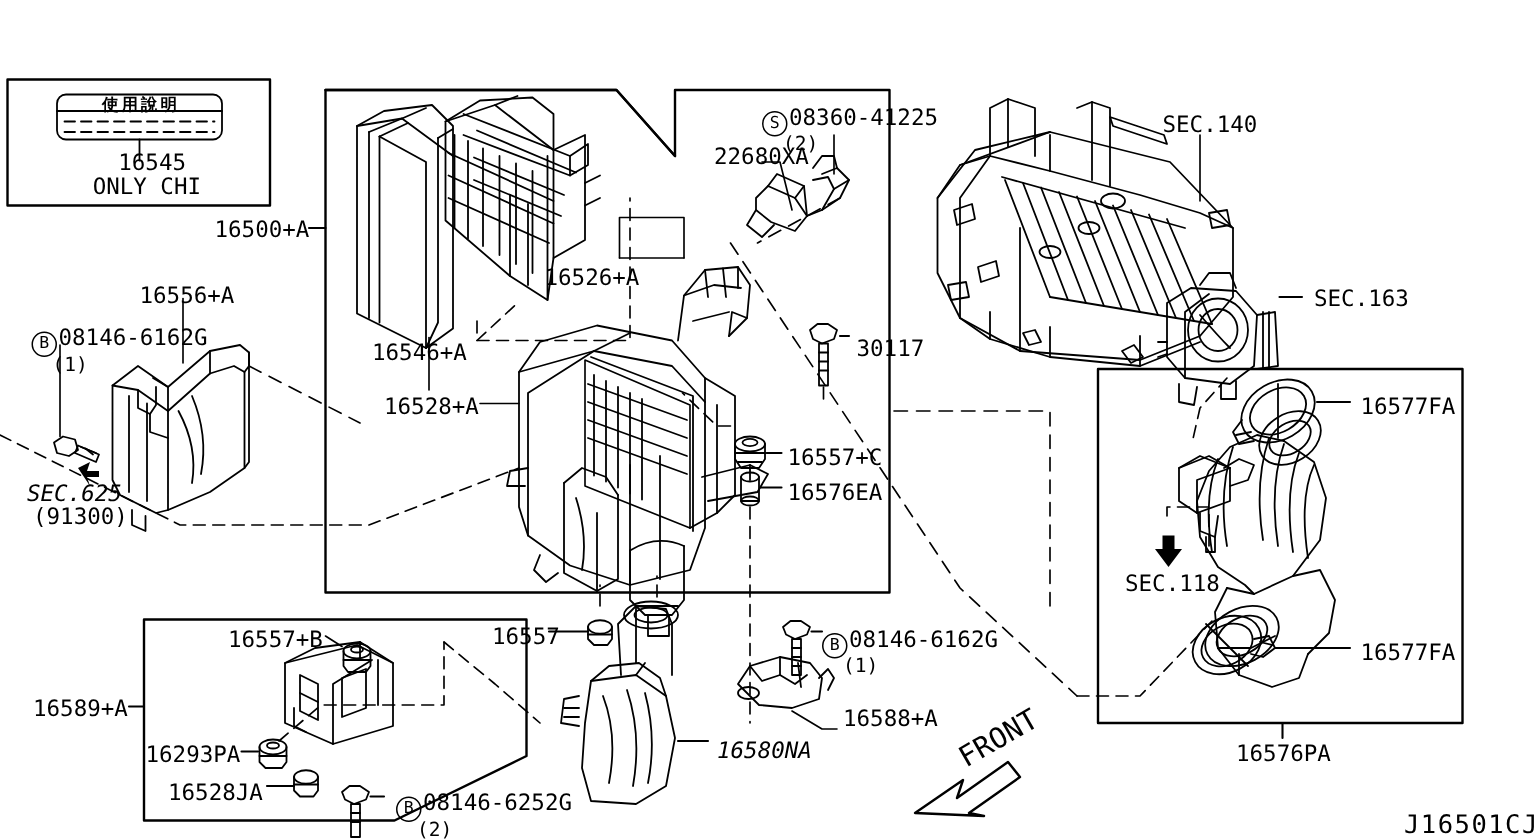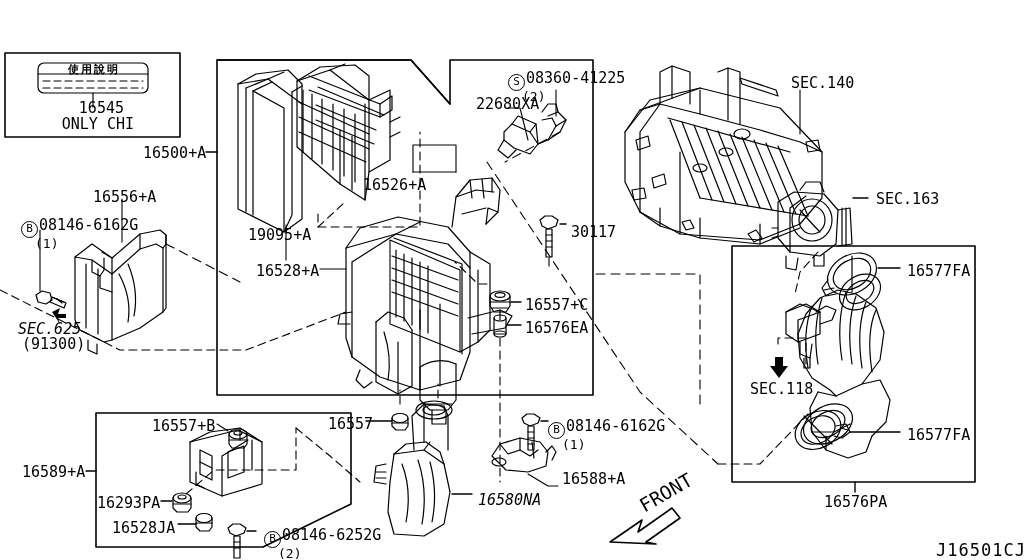--- a/index.html
+++ b/index.html
@@ -393,29 +393,29 @@
   <div class="lbl cjk" style="left:68px;top:52px;">使用說明</div>
   <div class="lbl ctr" style="left:62px;top:88px;width:62px;">16545</div>
   <div class="lbl ctr" style="left:52px;top:104px;width:82px;">ONLY CHI</div>
 
   <div id="callout-layer">
       <div class="lbl" style="left: 143px; top: 133px;"><span>16500+A</span></div>
       <div class="lbl" style="left: 93px; top: 177px; text-align: right;"><span>16556+A</span></div>
       <div class="lbl" style="left: 21px; top: 205px;"><span style="display: inline-block; width: 15px; height: 15px; border: 1.3px solid rgb(0, 0, 0); border-radius: 50%; text-align: center; line-height: 13px; font-size: 11px; vertical-align: -2px; margin-right: 1px;">B</span><span>08146-6162G</span><div style="font-size: 13px; margin-left: 14px; margin-top: -1px;">(1)</div></div>
       <div class="lbl" style="left: 18px; top: 309px; font-style: italic;"><span>SEC.625</span></div>
       <div class="lbl" style="left: 22px; top: 324px;"><span>(91300)</span></div>
-      <div class="lbl" style="left: 248px; top: 215px;"><span>19095+A</span></div>
+      <div class="lbl" style="left: 248px; top: 215px;"><span>16546+A</span></div>
       <div class="lbl" style="left: 363px; top: 165px;"><span>16526+A</span></div>
       <div class="lbl" style="left: 256px; top: 251px;"><span>16528+A</span></div>
       <div class="lbl" style="left: 508px; top: 58px;"><span style="display: inline-block; width: 15px; height: 15px; border: 1.3px solid rgb(0, 0, 0); border-radius: 50%; text-align: center; line-height: 13px; font-size: 11px; vertical-align: -2px; margin-right: 1px;">S</span><span>08360-41225</span><div style="font-size: 13px; margin-left: 14px; margin-top: -1px;">(2)</div></div>
       <div class="lbl" style="left: 476px; top: 84px;"><span>22680XA</span></div>
       <div class="lbl" style="left: 571px; top: 212px;"><span>30117</span></div>
       <div class="lbl" style="left: 525px; top: 285px;"><span>16557+C</span></div>
       <div class="lbl" style="left: 525px; top: 308px;"><span>16576EA</span></div>
-      <div class="lbl" style="left: 791px; top: 63px; text-align: center;"><span>SEC.140</span></div>
+      <div class="lbl" style="left: 775px; top: 63px; text-align: center;"><span>SEC.140</span></div>
       <div class="lbl" style="left: 876px; top: 179px;"><span>SEC.163</span></div>
       <div class="lbl" style="left: 907px; top: 251px;"><span>16577FA</span></div>
       <div class="lbl" style="left: 750px; top: 369px;"><span>SEC.118</span></div>
       <div class="lbl" style="left: 907px; top: 415px;"><span>16577FA</span></div>
       <div class="lbl" style="left: 824px; top: 482px;"><span>16576PA</span></div>
       <div class="lbl" style="left: 152px; top: 406px;"><span>16557+B</span></div>
       <div class="lbl" style="left: 22px; top: 452px;"><span>16589+A</span></div>
       <div class="lbl" style="left: 97px; top: 483px;"><span>16293PA</span></div>
       <div class="lbl" style="left: 112px; top: 508px;"><span>16528JA</span></div>
       <div class="lbl" style="left: 264px; top: 515px;"><span style="display: inline-block; width: 15px; height: 15px; border: 1.3px solid rgb(0, 0, 0); border-radius: 50%; text-align: center; line-height: 13px; font-size: 11px; vertical-align: -2px; margin-right: 1px;">B</span><span>08146-6252G</span><div style="font-size: 13px; margin-left: 14px; margin-top: -1px;">(2)</div></div>

